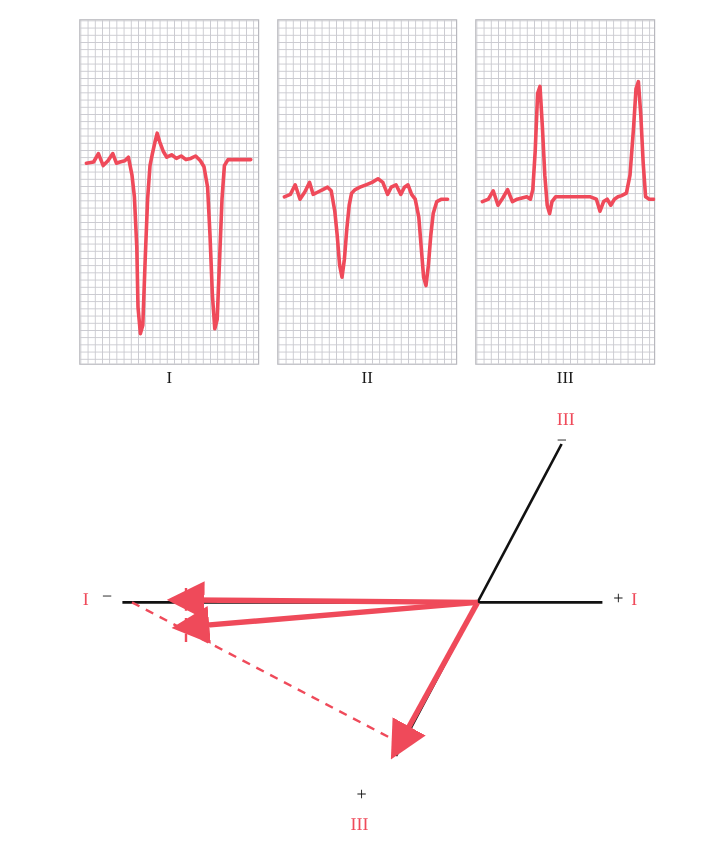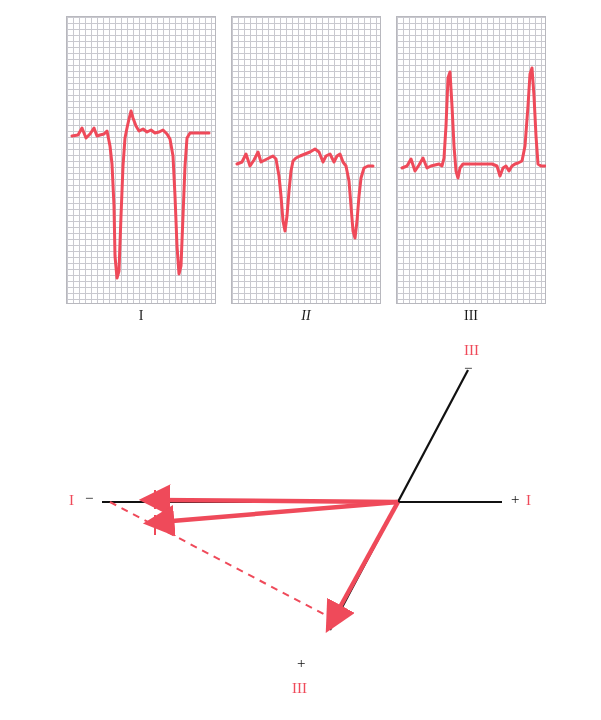--- a/index.html
+++ b/index.html
@@ -54,21 +54,21 @@
     text-align: center;
     top: 308px;
     font-size: 14px;
     color: #1a1a1a;
     font-family: "Liberation Serif", serif;
   }
   #panel-I { left: 66px; }
   #panel-II { left: 231px; }
   #panel-III { left: 396px; }
   #label-I { left: 66px; }
-  #label-II { left: 231px; font-style: italic; }
+  #label-II { left: 231px; }
   #label-III { left: 396px; }
 
   .axis-diagram {
     position: absolute;
     left: 0;
     top: 330px;
     width: 601px;
     height: 390px;
   }
   .axis-label {

